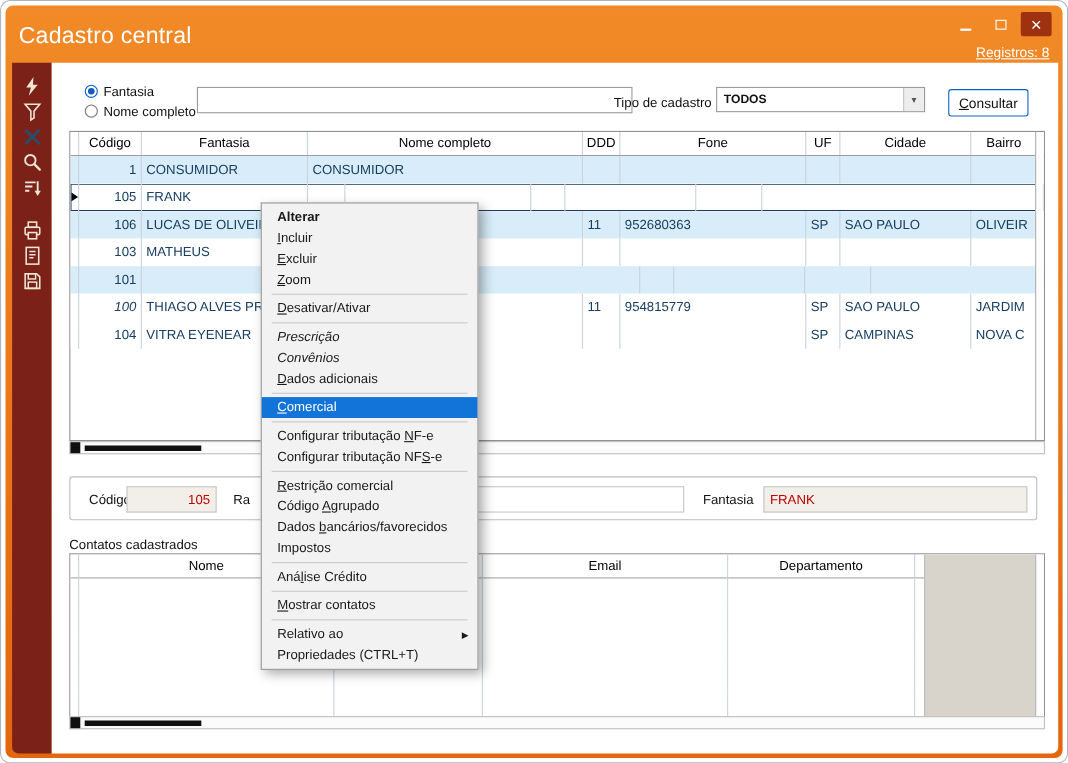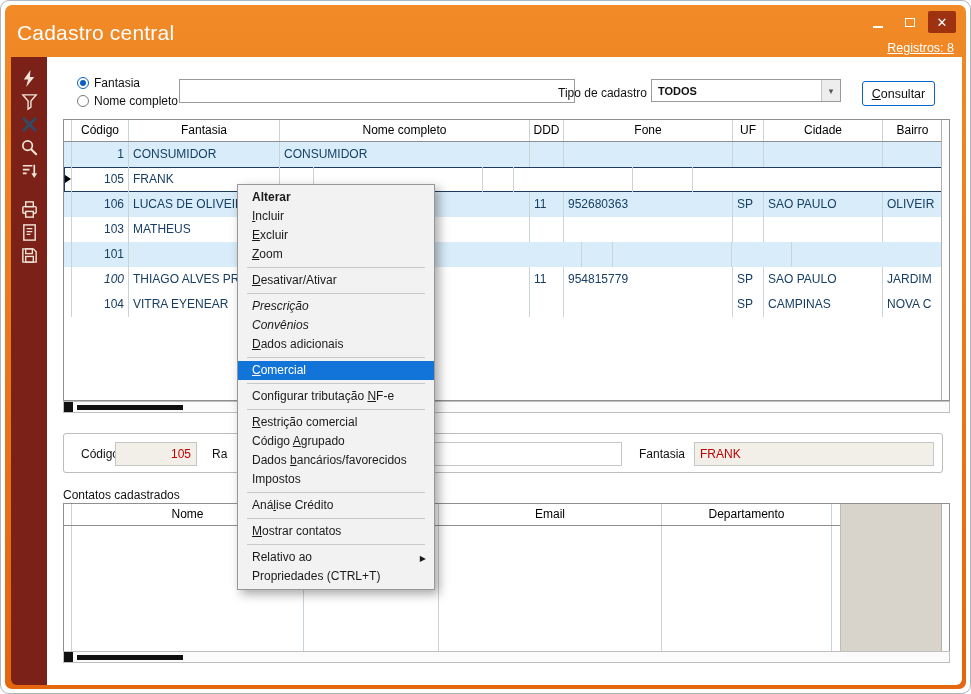--- a/index.html
+++ b/index.html
@@ -350,20 +350,21 @@
           <div class="m-sep"></div>
           <div class="m-item"><u>D</u>esativar/Ativar</div>
           <div class="m-sep"></div>
           <div class="m-item italic">Prescrição</div>
           <div class="m-item italic">Convênios</div>
           <div class="m-item"><u>D</u>ados adicionais</div>
           <div class="m-sep"></div>
           <div class="m-item hl"><u>C</u>omercial</div>
           <div class="m-sep"></div>
           <div class="m-item">Configurar tributação <u>N</u>F-e</div>
+          <div class="m-item">Configurar tributação NF<u>S</u>-e</div>
           <div class="m-sep"></div>
           <div class="m-item"><u>R</u>estrição comercial</div>
           <div class="m-item">Código <u>A</u>grupado</div>
           <div class="m-item">Dados <u>b</u>ancários/favorecidos</div>
           <div class="m-item">Impostos</div>
           <div class="m-sep"></div>
           <div class="m-item">Aná<u>l</u>ise Crédito</div>
           <div class="m-sep"></div>
           <div class="m-item"><u>M</u>ostrar contatos</div>
           <div class="m-sep"></div>

